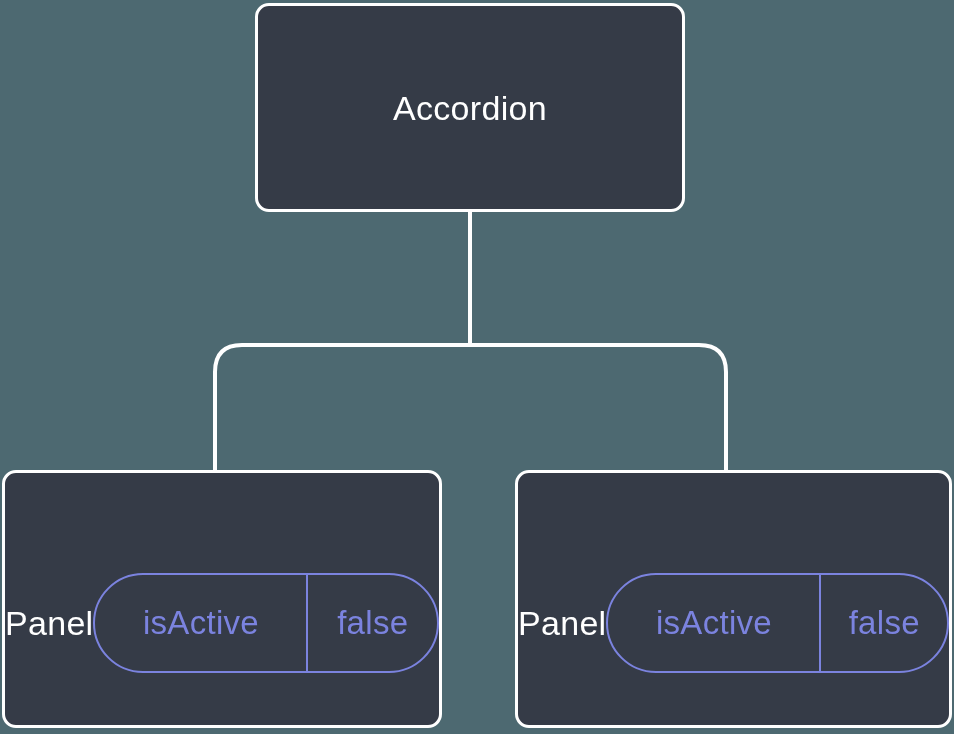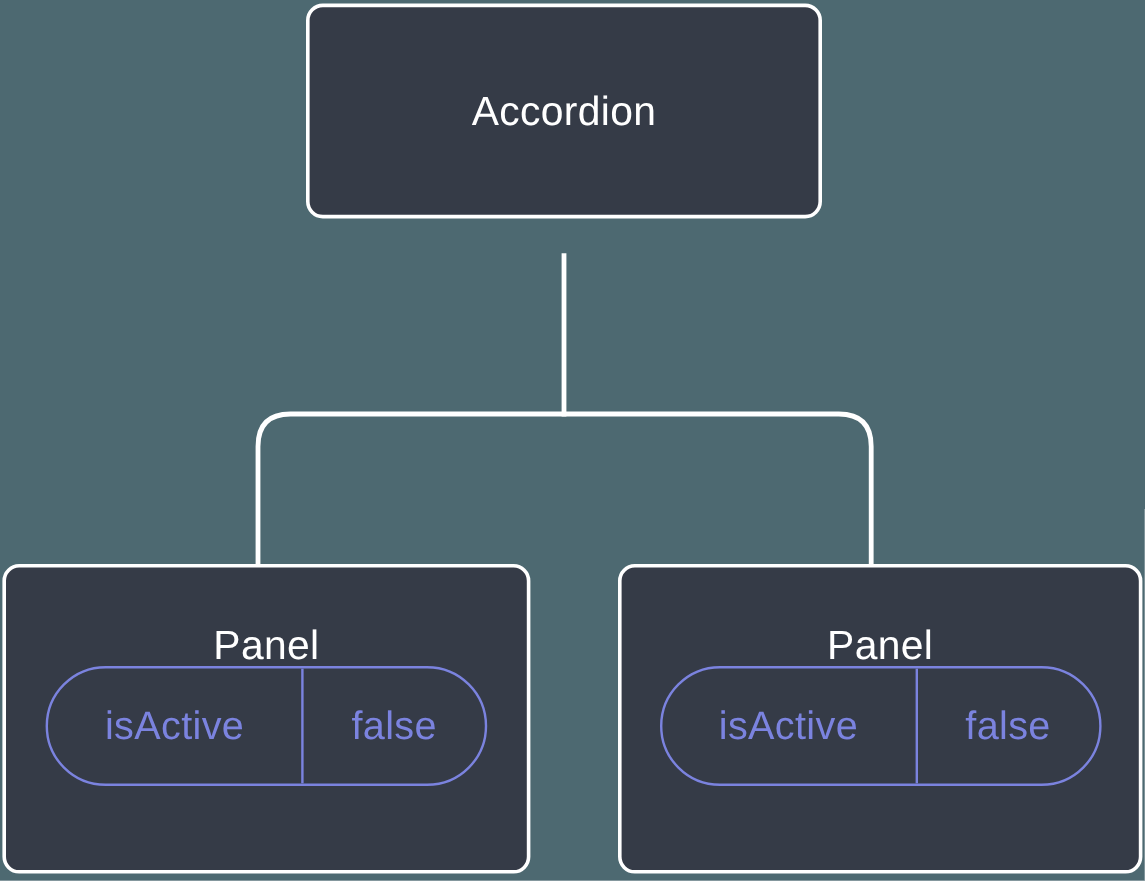--- a/index.html
+++ b/index.html
@@ -26,37 +26,37 @@
     position: absolute;
     box-sizing: border-box;
     background: var(--node-fill, #353b47);
     border: 3px solid var(--node-border, #ffffff);
     border-radius: 14px;
   }
   .node-root {
     left: 255px;
     top: 3px;
     width: 430px;
-    height: 179px;
+    height: 209px;
     display: flex;
     align-items: center;
     justify-content: center;
   }
   .node-label {
     color: var(--text, #ffffff);
     font-size: 34px;
     font-weight: 500;
     letter-spacing: 0.3px;
     line-height: 1;
   }
   .node-panel {
     top: 470px;
     height: 258px;
     display: flex;
-    flex-direction: column;
+    flex-direction: row;
     align-items: center;
     padding-top: 48px;
   }
   .node-panel-left {
     left: 2px;
     width: 440px;
   }
   .node-panel-right {
     left: 515px;
     width: 437px;

